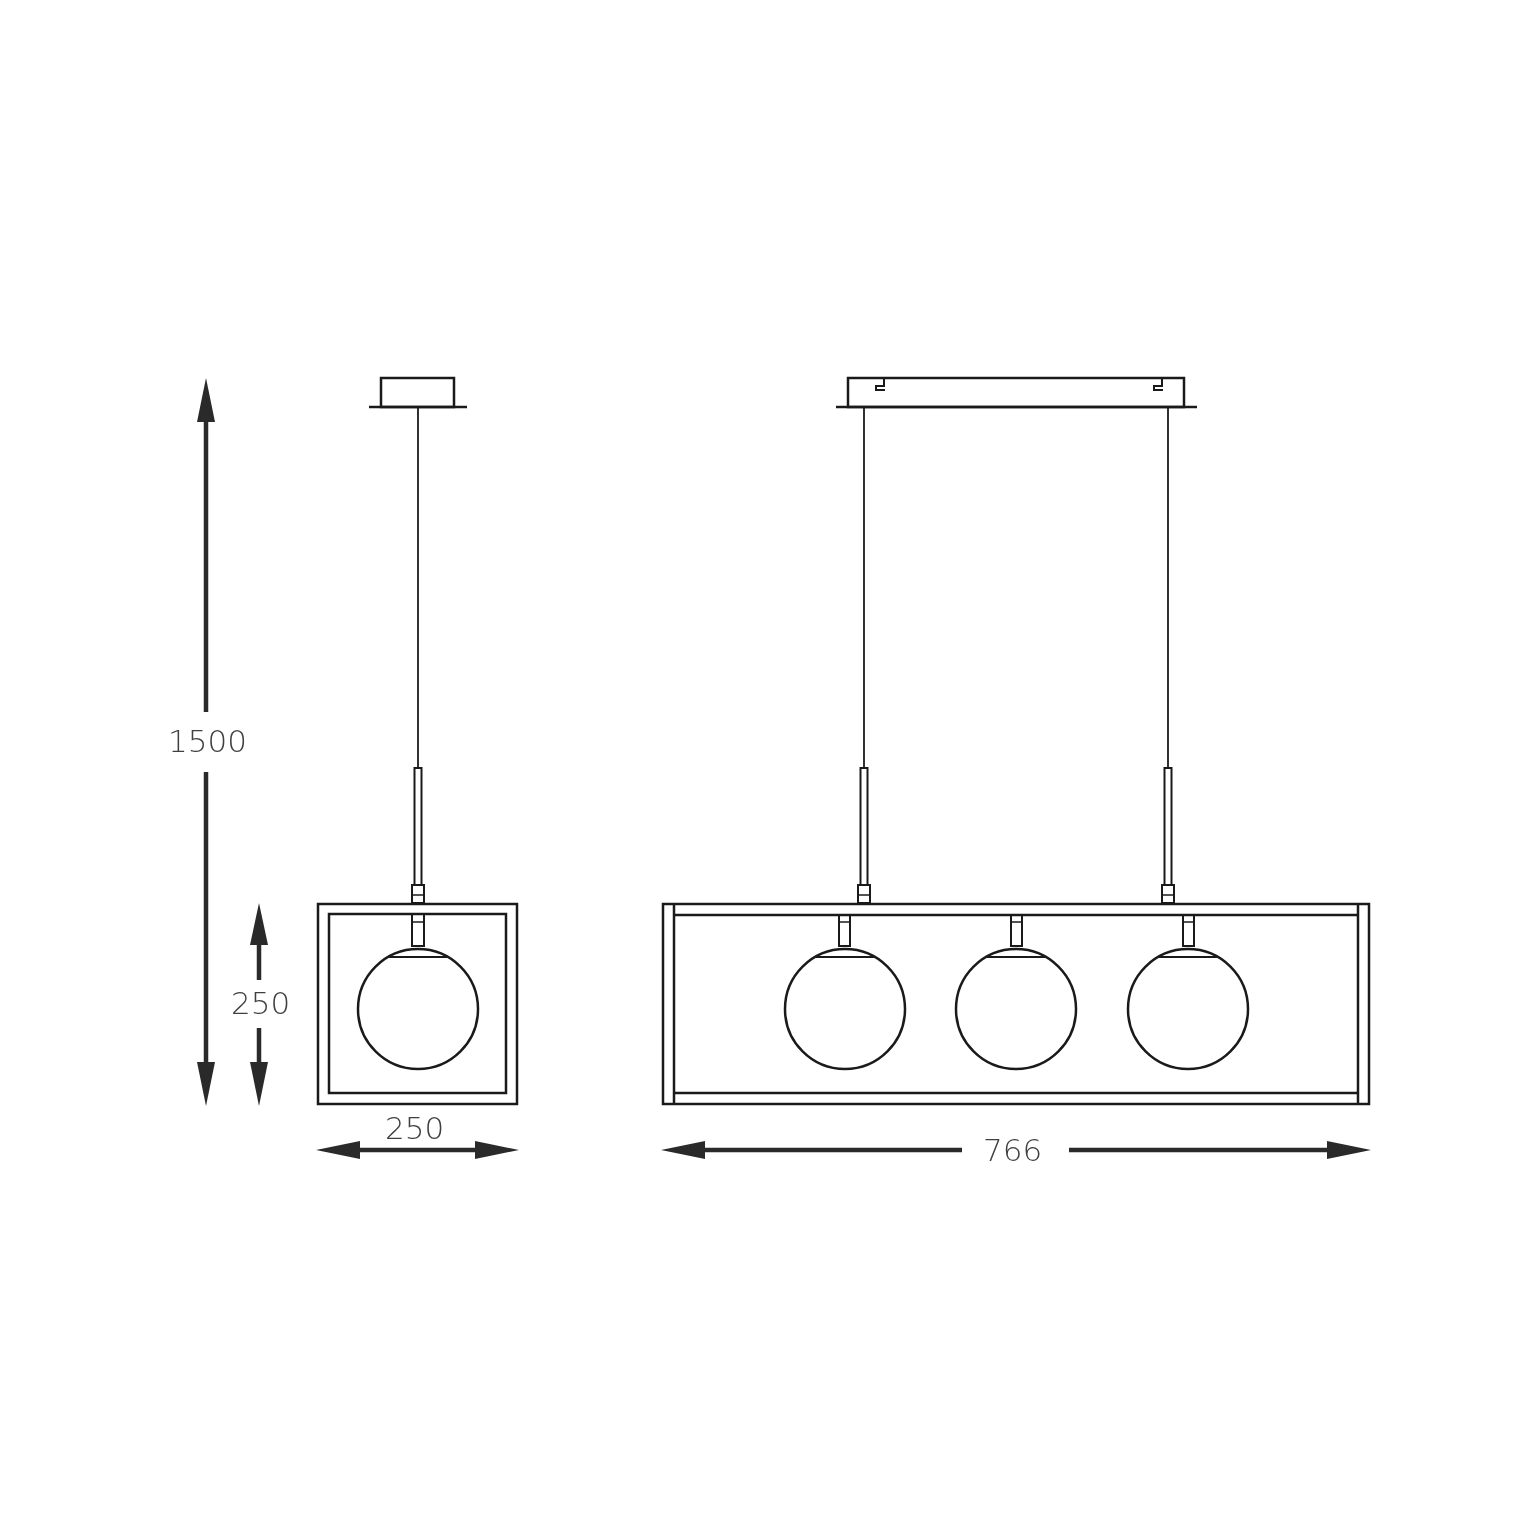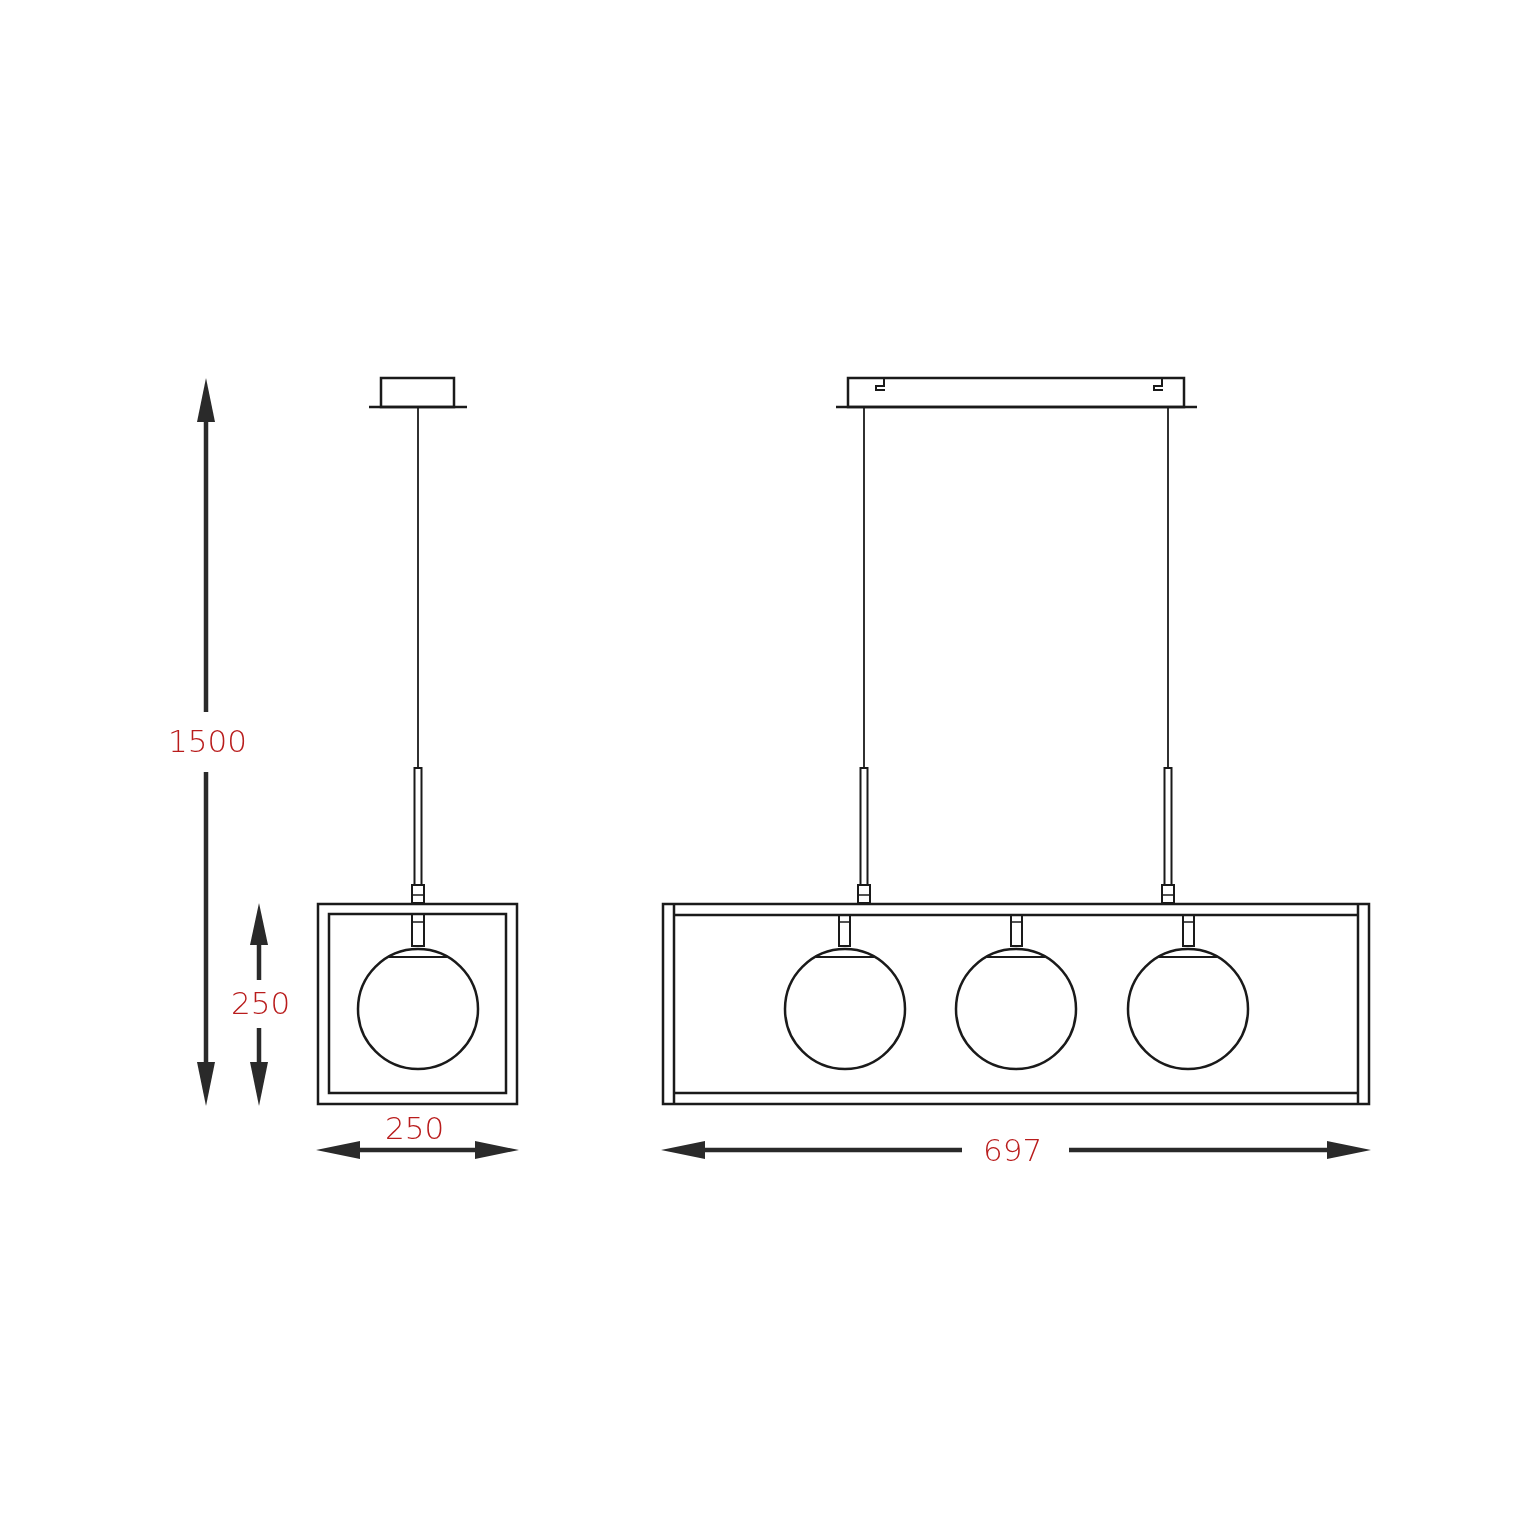--- a/index.html
+++ b/index.html
@@ -2,21 +2,21 @@
 <html><head>
 <meta charset="utf-8">
 <style>
   html, body { margin: 0; padding: 0; background: #ffffff; }
   body { width: 1540px; height: 1540px; position: relative; overflow: hidden; }
   #drawing { position: absolute; left: 0; top: 0; width: 1540px; height: 1540px; }
   .dim-label {
     position: absolute;
     font-family: "DejaVu Sans", sans-serif;
     font-weight: 300;
-    color: #b91c1c;
+    color: #404040;
     font-size: 31px;
     line-height: 1;
     white-space: nowrap;
     background: #ffffff;
     padding: 0 2px;
   }
 </style>
 </head>
 <body>
 
@@ -126,13 +126,13 @@
       <line x1="1069" y1="1150" x2="1330" y2="1150" stroke-width="4.5"></line>
       <polygon points="661,1150 705,1141 705,1159" stroke="none"></polygon>
       <polygon points="1371,1150 1327,1141 1327,1159" stroke="none"></polygon>
     </g>
   </g>
 </svg>
 
 <div class="dim-label" style="left:166px; top:726px;">1500</div>
 <div class="dim-label" style="left:229px; top:988px;">250</div>
 <div class="dim-label" style="left:383px; top:1113px; background:transparent;">250</div>
-<div class="dim-label" style="left:981px; top:1135px;">697</div>
+<div class="dim-label" style="left:981px; top:1135px;">766</div>
 
 </body></html>

